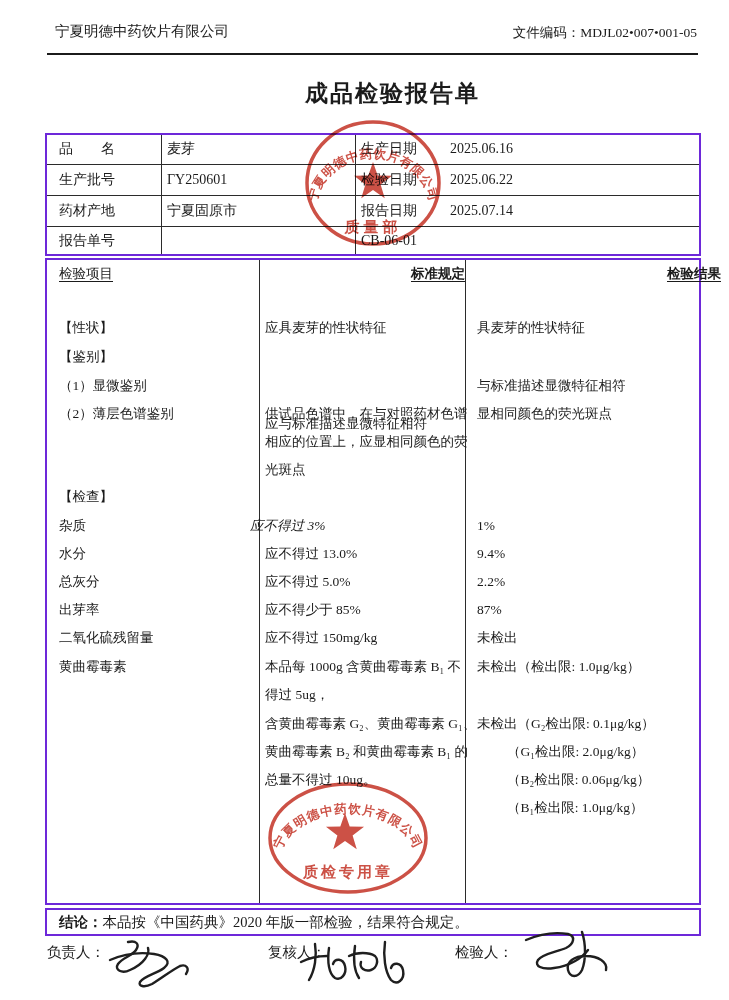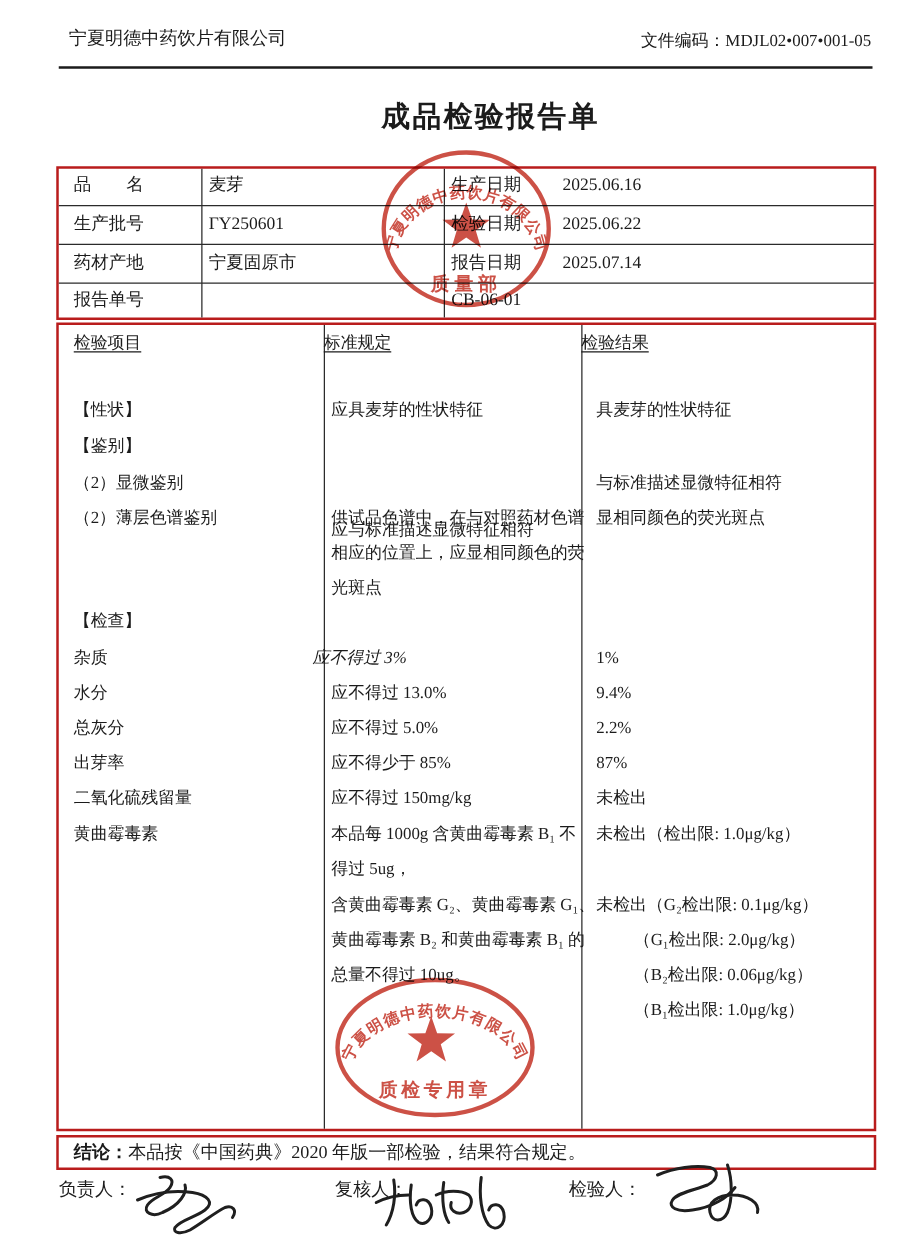--- a/index.html
+++ b/index.html
@@ -6,25 +6,25 @@
   .page{position:relative;width:729px;height:1000px;background:#ffffff;overflow:hidden;
         font-family:"Liberation Serif","DejaVu Serif",serif;color:#1b1b1b;}
   .abs{position:absolute;}
   .t{position:absolute;font-size:13.5px;line-height:1.2;white-space:nowrap;color:#1b1b1b;}
   .t14{font-size:14px;}
   .t145{font-size:14.5px;}
   .company{left:55px;top:23px;font-size:14.5px;}
   .doccode{right:32px;top:25px;font-size:13.5px;}
   .hrule{left:47px;top:53px;width:651px;height:2px;background:#1b1b1b;}
   .title{left:0;top:80px;width:729px;text-align:center;font-size:23px;font-weight:bold;letter-spacing:2px;margin-left:28px;}
-  .box{position:absolute;border:2px solid #b91c1c;box-sizing:border-box;}
+  .box{position:absolute;border:2px solid #6d28d9;box-sizing:border-box;}
   .vline{position:absolute;top:0;width:1px;height:100%;background:#2b2b2b;}
   .hline{position:absolute;left:0;width:100%;height:1px;background:#2b2b2b;}
   .uline{text-decoration:underline;text-underline-offset:3px;}
-  .center{text-align:left;}
+  .center{text-align:right;font-weight:bold;}
   .stamp{position:absolute;mix-blend-mode:multiply;opacity:0.88;}
   .sig{position:absolute;}
   .sig path{fill:none;stroke:#1f1f1f;stroke-width:2.4;stroke-linecap:round;stroke-linejoin:round;}
 </style>
 </head>
 <body>
 
 <div class="page">
 
   <div class="t company">宁夏明德中药饮片有限公司</div>
@@ -68,21 +68,21 @@
     <div class="t" style="left:12px;top:6px;"><span class="uline">检验项目</span></div>
     <div class="t center" style="left:212px;top:6px;width:206px;"><span class="uline">标准规定</span></div>
     <div class="t center" style="left:418px;top:6px;width:256px;"><span class="uline">检验结果</span></div>
 
     <div class="t" style="left:12px;top:60px;">【性状】</div>
     <div class="t" style="left:218px;top:60px;">应具麦芽的性状特征</div>
     <div class="t" style="left:430px;top:60px;">具麦芽的性状特征</div>
 
     <div class="t" style="left:12px;top:89px;">【鉴别】</div>
 
-    <div class="t" style="left:12px;top:118px;">（2）显微鉴别</div>
+    <div class="t" style="left:12px;top:118px;">（1）显微鉴别</div>
     <div class="t" style="left:218px;top:118px;margin-top:38px;">应与标准描述显微特征相符</div>
     <div class="t" style="left:430px;top:118px;">与标准描述显微特征相符</div>
 
     <div class="t" style="left:12px;top:146px;">（2）薄层色谱鉴别</div>
     <div class="t" style="left:218px;top:146px;">供试品色谱中，在与对照药材色谱</div>
     <div class="t" style="left:218px;top:174px;">相应的位置上，应显相同颜色的荧</div>
     <div class="t" style="left:218px;top:202px;">光斑点</div>
     <div class="t" style="left:430px;top:146px;">显相同颜色的荧光斑点</div>
 
     <div class="t" style="left:12px;top:229px;text-align:center;">【检查】</div>

